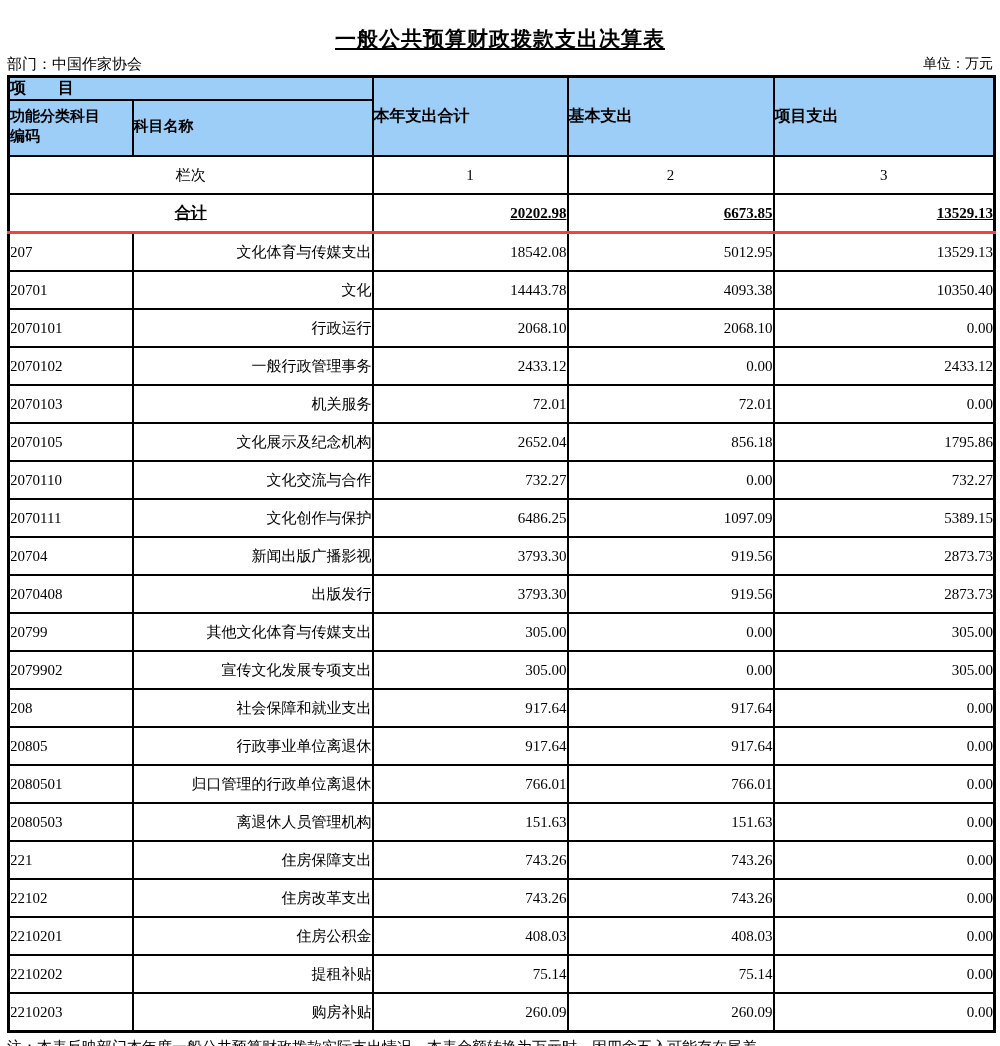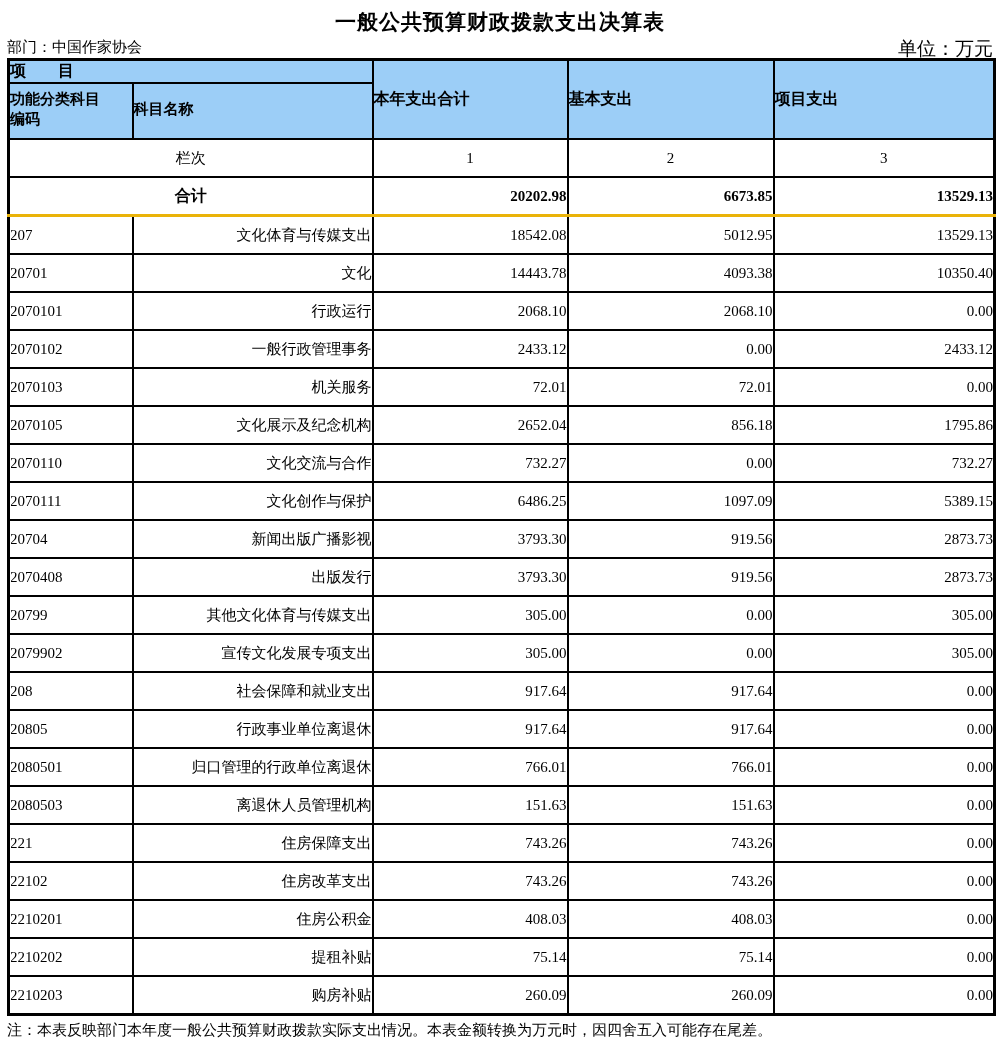--- a/index.html
+++ b/index.html
@@ -13,40 +13,40 @@
     height: 1046px;
     overflow: hidden;
     font-family: "Liberation Serif", "DejaVu Serif", serif;
   }
   .page {
     padding: 0 7px;
     box-sizing: border-box;
     width: 1000px;
   }
   .title {
-    margin: 8px 0 2px 0;
+    margin: 25px 0 2px 0;
     text-align: center;
     font-family: "Liberation Sans", "DejaVu Sans", sans-serif;
     font-weight: bold;
     font-size: 21px;
     letter-spacing: 1px;
+    text-decoration: underline;
   }
   .form-code {
     text-align: right;
     font-size: 13px;
     line-height: 17px;
   }
   .meta-row {
     display: flex;
     justify-content: space-between;
-    align-items: flex-end;
     margin-bottom: 1px;
   }
   .dept-label { font-size: 15px; line-height: 19px; }
-  .unit-label { font-size: 19px; line-height: 17px; margin-left: 28px; }
+  .unit-label { font-size: 14px; line-height: 17px; margin-left: 28px; }
 
   table.fin {
     width: 986px;
     table-layout: fixed;
     border-collapse: collapse;
     border: 3px solid #000;
   }
   table.fin th, table.fin td {
     border: 2px solid #000;
     overflow: hidden;
@@ -71,21 +71,21 @@
   td.name { text-align: right; padding-left: 5px; }
   td.name.ind { padding-left: 31px; }
   td.num { text-align: right; padding-right: 3px; }
 
   tr.total-row td { font-weight: bold; }
   tr.total-row td.label {
     text-align: center;
     font-family: "Liberation Sans", "DejaVu Sans", sans-serif;
     font-size: 16px;
   }
-  tr.total-row { border-bottom: 3px solid #eab308; }
+  tr.total-row { border-bottom: 3px solid #ef4444; text-decoration: underline; }
 
   .note {
     margin-top: 5px;
     font-size: 15px;
   }
 </style>
 </head>
 <body>
 
 <div class="page">

